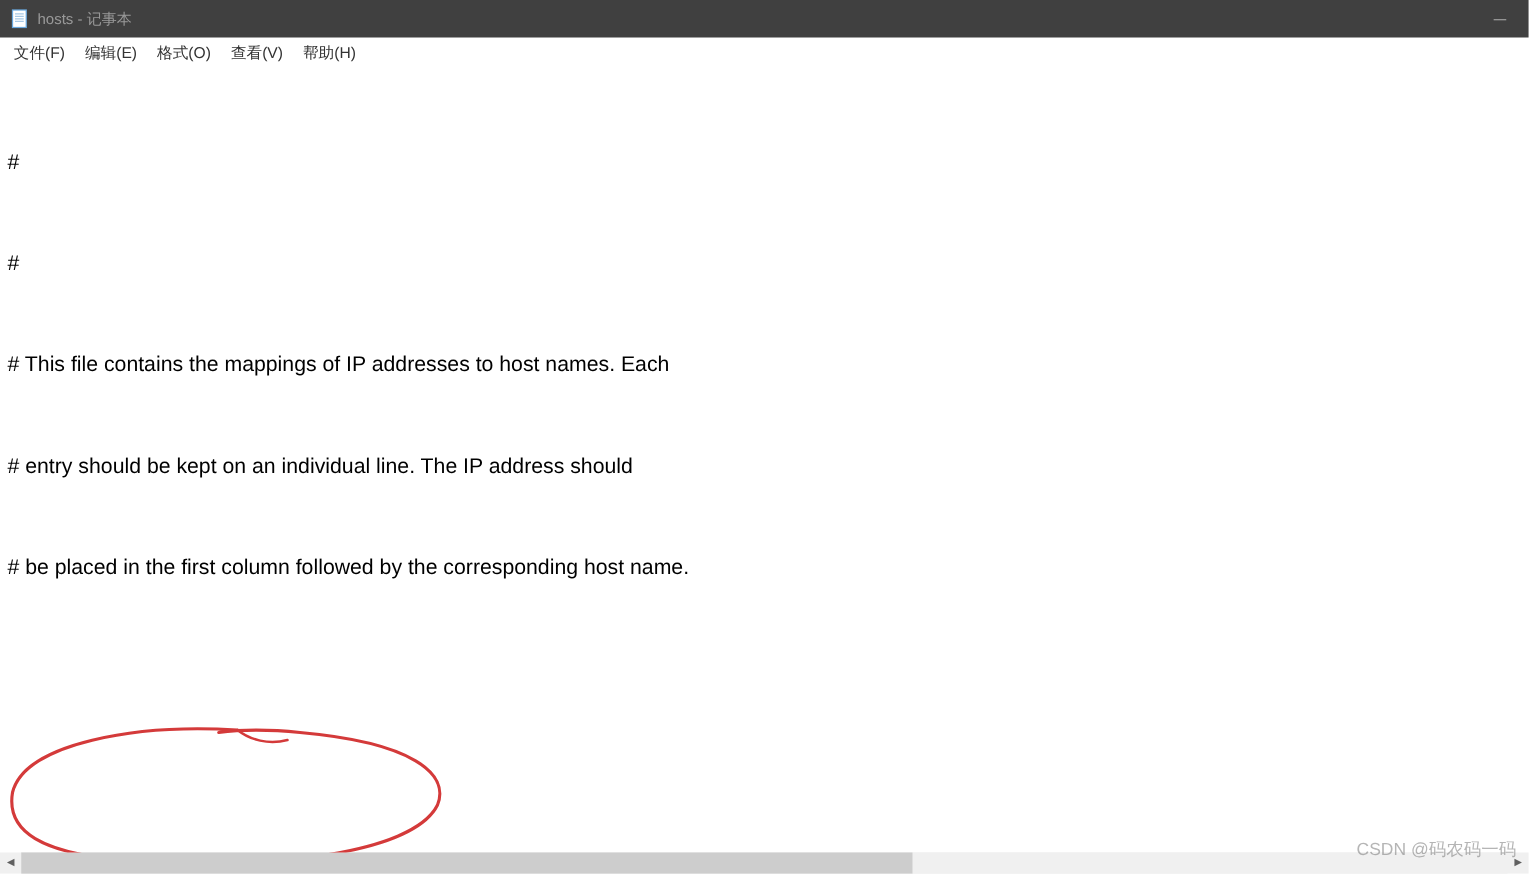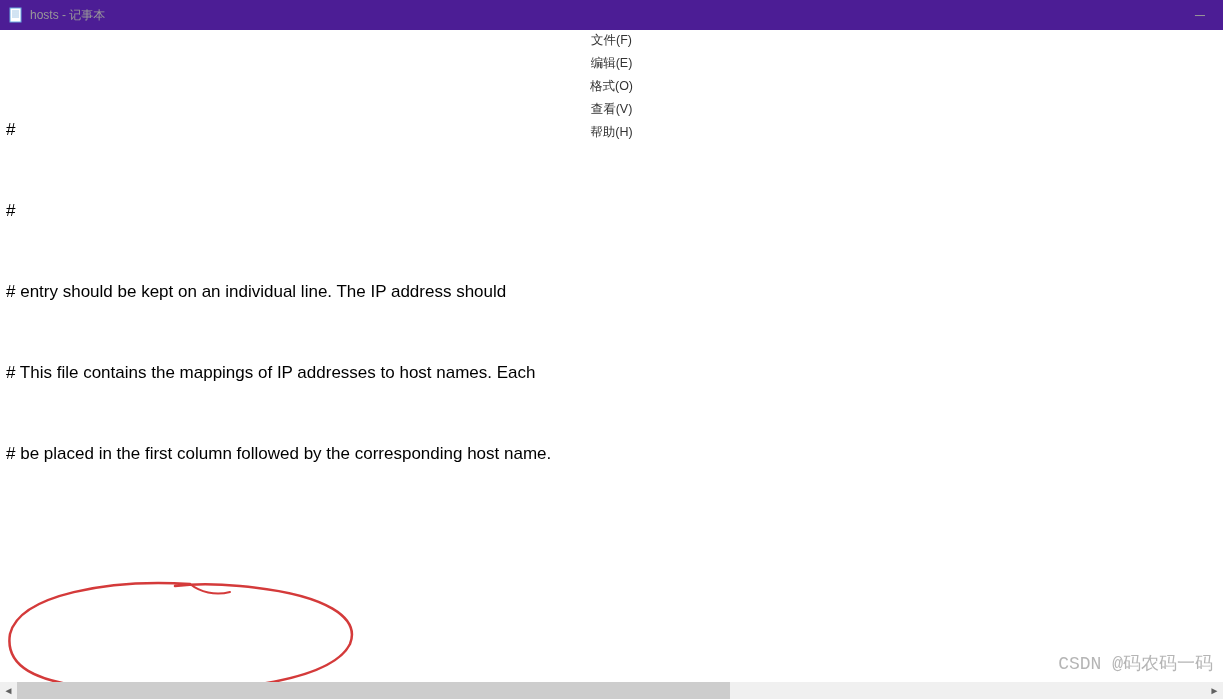--- a/index.html
+++ b/index.html
@@ -13,21 +13,21 @@
       width: 1223px;
       height: 699px;
       overflow: hidden;
       position: relative;
     }
     .title-bar {
       height: 30px;
       display: flex;
       align-items: center;
       padding: 0 8px;
-      background: #4c1d95;
+      background: #404040;
       color: #888888;
       font-size: 12px;
       position: relative;
     }
     .title-bar .notepad-icon {
       width: 16px;
       height: 16px;
       margin-right: 6px;
       display: inline-block;
     }
@@ -56,21 +56,20 @@
       font-size: 14px;
     }
     .menu-bar {
       height: 24px;
       display: flex;
       align-items: center;
       padding: 0 4px;
       font-size: 12.5px;
       color: #333333;
       gap: 2px;
-      flex-direction: column;
     }
     .menu-item {
       padding: 2px 7px;
       cursor: default;
     }
     .content-area {
       padding: 8px 6px;
       font-family: "Microsoft YaHei", "Segoe UI", Arial, sans-serif;
       font-size: 17px;
       line-height: 27px;
@@ -84,24 +83,24 @@
       white-space: pre;
     }
     .annotation {
       position: absolute;
       pointer-events: none;
       z-index: 5;
     }
     .watermark {
       position: absolute;
       right: 10px;
-      bottom: 24px;
+      bottom: 10px;
       color: rgba(120,120,120,0.55);
-      font-size: 18px;
-      font-family: Liberation Mono, monospace;
+      font-size: 14px;
+      font-family: Liberation Sans, sans-serif;
       z-index: 10;
     }
     .scrollbar-bottom {
       position: absolute;
       bottom: 0;
       left: 0;
       right: 0;
       height: 17px;
       background: #f0f0f0;
       display: flex;
@@ -154,22 +153,22 @@
   <span class="menu-item">文件(F)</span>
   <span class="menu-item">编辑(E)</span>
   <span class="menu-item">格式(O)</span>
   <span class="menu-item">查看(V)</span>
   <span class="menu-item">帮助(H)</span>
 </div>
 
 <div class="content-area">
   <div class="content-line">#</div>
   <div class="content-line">#</div>
+  <div class="content-line"># This file contains the mappings of IP addresses to host names. Each</div>
   <div class="content-line"># entry should be kept on an individual line. The IP address should</div>
-  <div class="content-line"># This file contains the mappings of IP addresses to host names. Each</div>
   <div class="content-line"># be placed in the first column followed by the corresponding host name.</div>
   
   
   
   
   
   
   
   
   

